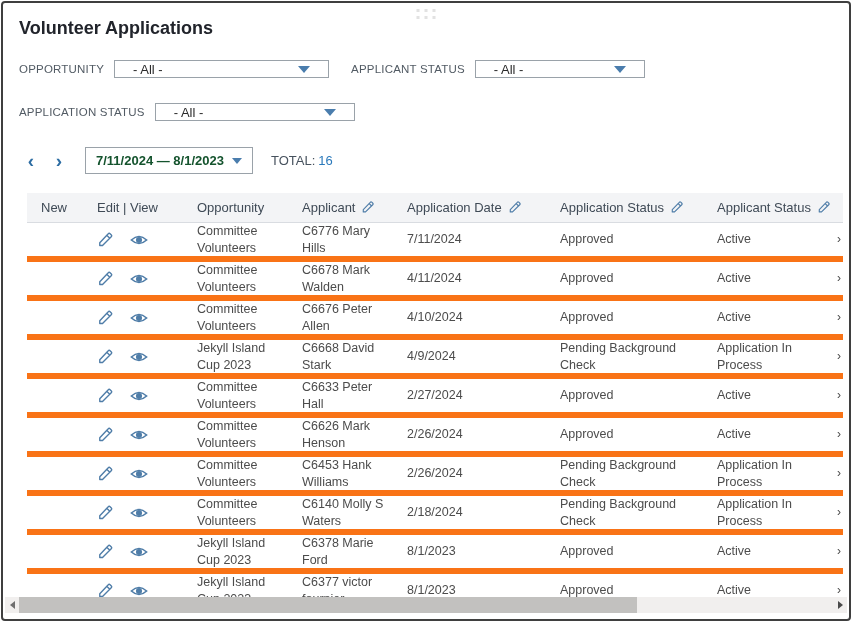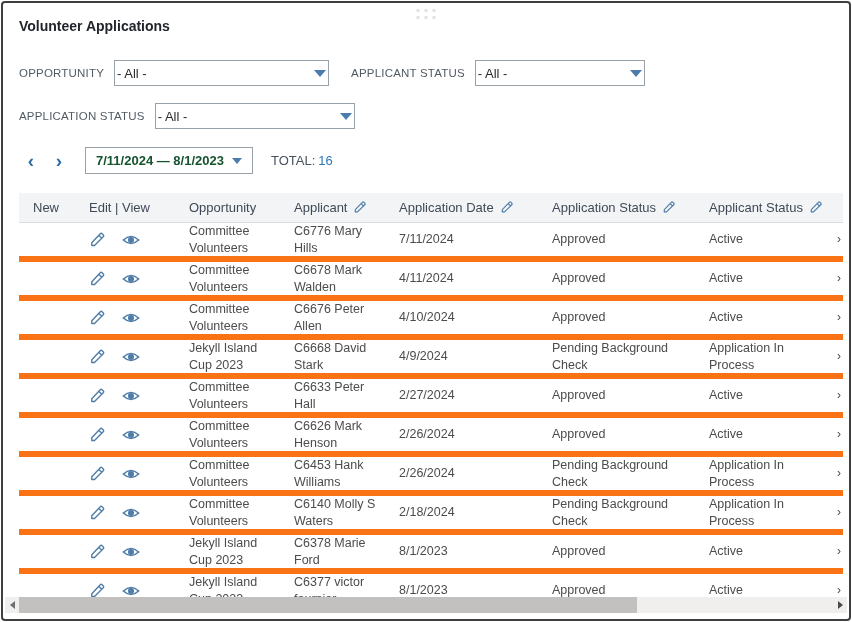--- a/index.html
+++ b/index.html
@@ -16,32 +16,32 @@
     overflow: hidden;
   }
 
   
   .grip { position: absolute; top: 6px; left: 50%; transform: translateX(-50%);
           display: grid; grid-template-columns: repeat(3, 3px); grid-gap: 4px 5px; }
   .grip i { width: 3px; height: 3px; background: #e2e2e2; display: block; }
 
   .page-title {
     position: absolute; top: 15px; left: 16px;
-    font-size: 14px; font-weight: bold; color: #21242b;
+    font-size: 18px; font-weight: bold; color: #21242b;
   }
 
   
   .filter-row { position: absolute; left: 16px; display: flex; align-items: center; }
   .filter-row.row1 { top: 57px; }
   .filter-row.row2 { top: 100px; }
   .filter-label { font-size: 11.5px; color: #525b64; letter-spacing: .2px; white-space: nowrap; }
   .dropdown {
-    height: 26px; background: #fff; border: 1px solid #9aa2a9;
+    height: 18px; background: #fff; border: 1px solid #9aa2a9;
     display: flex; align-items: center; justify-content: space-between;
-    padding: 0 2px; cursor: pointer; margin-left: 10px;
+    padding: 0 18px; cursor: pointer; margin-left: 10px;
   }
   .dropdown .value { font-size: 13px; color: #2b2b2b; }
   .tri-down { width: 0; height: 0; border-left: 6px solid transparent;
               border-right: 6px solid transparent; border-top: 7px solid #4a7dad; }
   .dd-opportunity { width: 215px; }
   .dd-applicant-status { width: 170px; }
   .dd-application-status { width: 200px; }
   .label-gap { margin-left: 22px; }
 
   
@@ -52,21 +52,21 @@
   .date-select {
     margin-left: 16px; height: 27px; border: 1px solid #9aa2a9;
     display: flex; align-items: center; padding: 0 10px; cursor: pointer;
   }
   .date-select .value { font-size: 13px; font-weight: 600; color: #14532d; }
   .date-select .tri-down { margin-left: 8px; border-left-width: 5px; border-right-width: 5px; border-top-width: 6px; }
   .total { margin-left: 18px; font-size: 13px; color: #47525e; }
   .total .num { color: #2a79bb; margin-left: 3px; }
 
   
-  .vtable { position: absolute; top: 190px; left: 16px; right: 6px; }
+  .vtable { position: absolute; top: 190px; left: 24px; right: 6px; }
   .t-head {
     display: flex; align-items: center; height: 30px;
     background: #f3f4f6; border-bottom: 1px solid #d9dce1;
     font-size: 13px; color: #3f4a56;
   }
   .t-row {
     display: flex; align-items: center; min-height: 37px;
     border-bottom: 6px solid #f97316;
     font-size: 12.5px; color: #4c4c4c; line-height: 1.32;
   }

